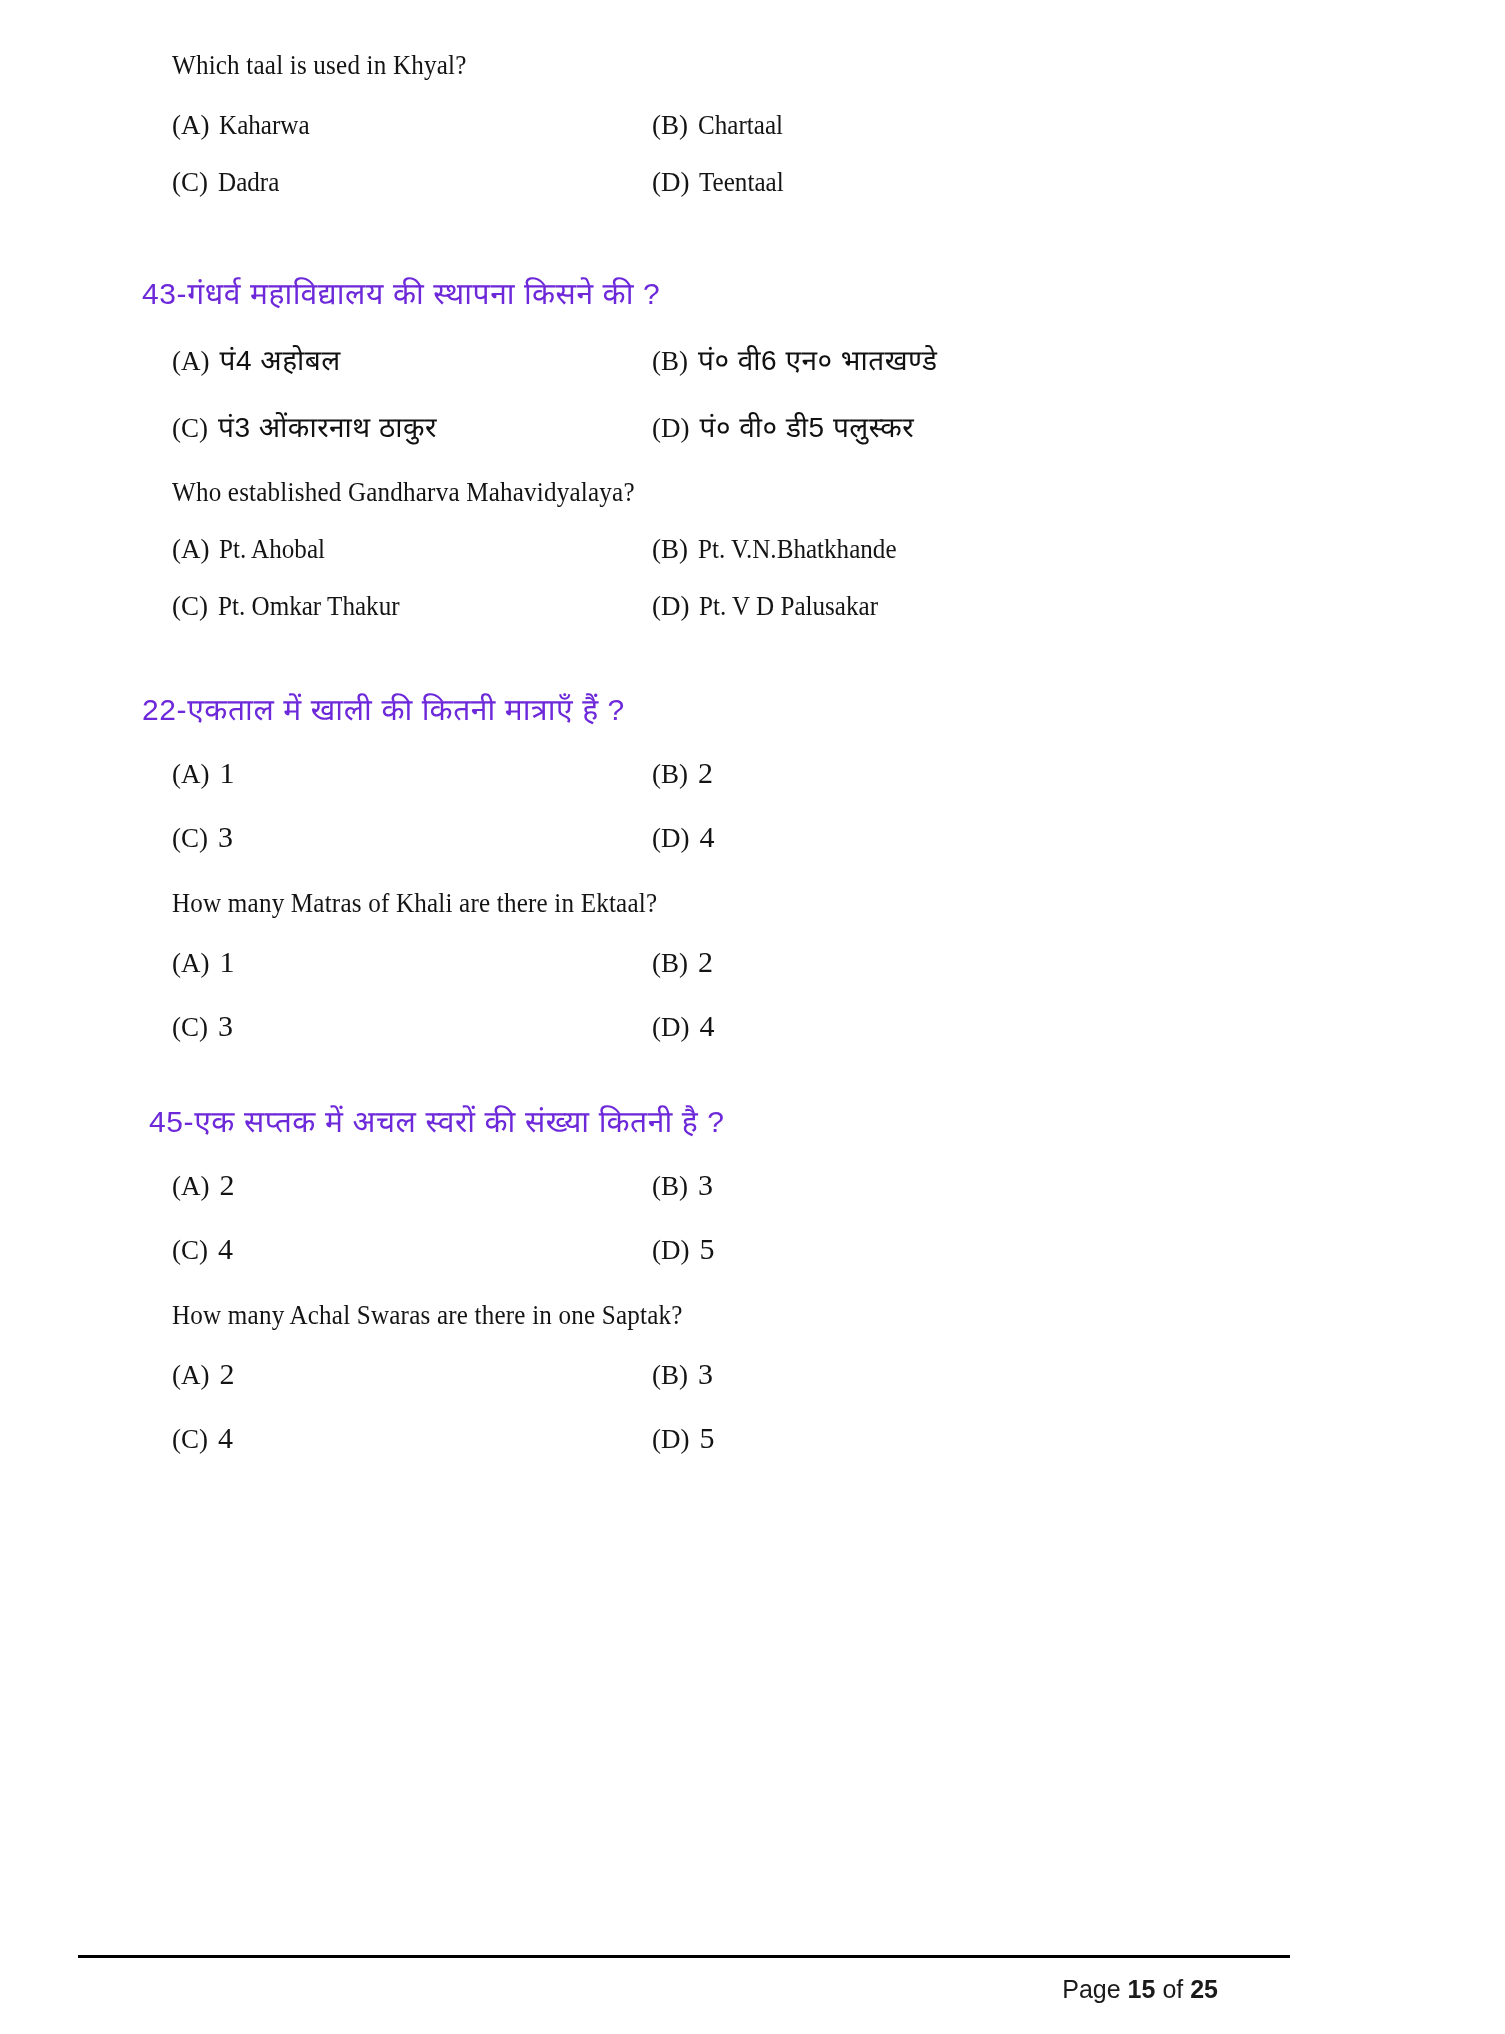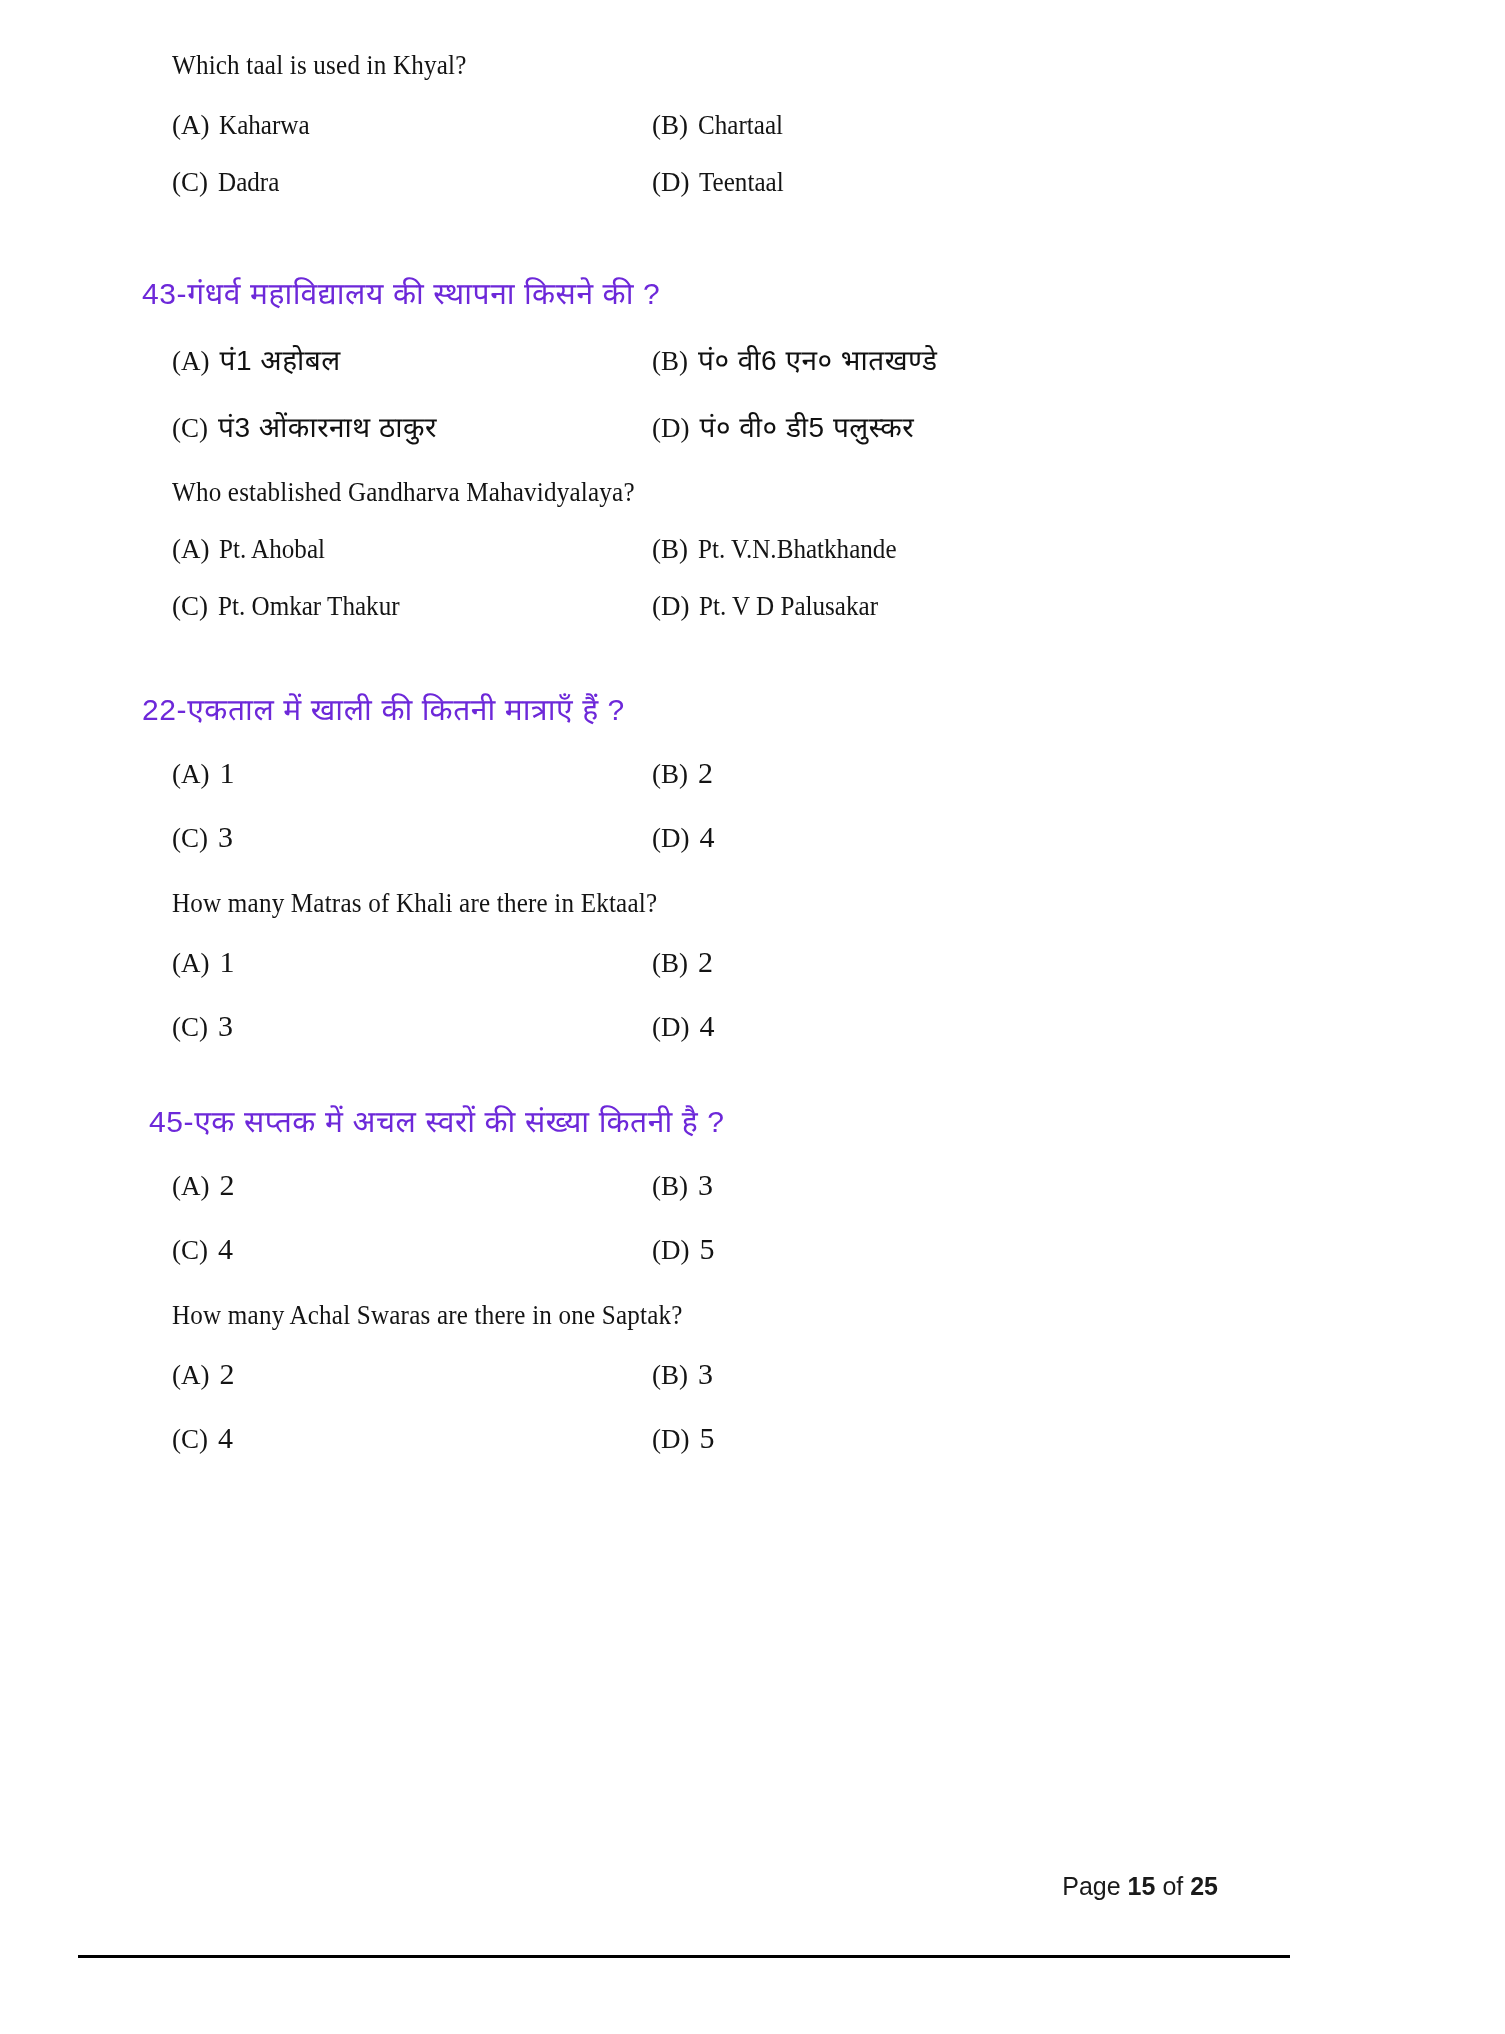--- a/index.html
+++ b/index.html
@@ -112,21 +112,21 @@
     position: absolute;
     left: 78px;
     top: 1955px;
     width: 1352px;
     height: 3px;
     background: #000000;
   }
   .footer-text {
     position: absolute;
     right: 72px;
-    top: 1872px;
+    top: 1975px;
     font-family: "Liberation Sans", "DejaVu Sans", sans-serif;
     font-size: 25px;
     color: #1a1a1a;
     white-space: nowrap;
   }
   .footer-text .pageno { font-weight: bold; }
 </style>
 </head>
 <body>
 
@@ -160,21 +160,21 @@
     </div>
 
     <div class="qgroup" style="top:272px;">
       <div class="qline stem-hi" style="top:0px;">
         <span class="hi hi-stem">43-</span><span class="hi hi-stem">गंधर्व महाविद्यालय की स्थापना किसने की ?</span>
       </div>
 
       <div class="optrow" style="top:68px;">
         <div class="opt left">
           <span class="label">(A)</span>
-          <span class="value-hi">पं1 अहोबल</span>
+          <span class="value-hi">पं4 अहोबल</span>
         </div>
         <div class="opt right">
           <span class="label">(B)</span>
           <span class="value-hi">पं० वी6 एन० भातखण्डे</span>
         </div>
       </div>
 
       <div class="optrow" style="top:135px;">
         <div class="opt left">
           <span class="label">(C)</span>

